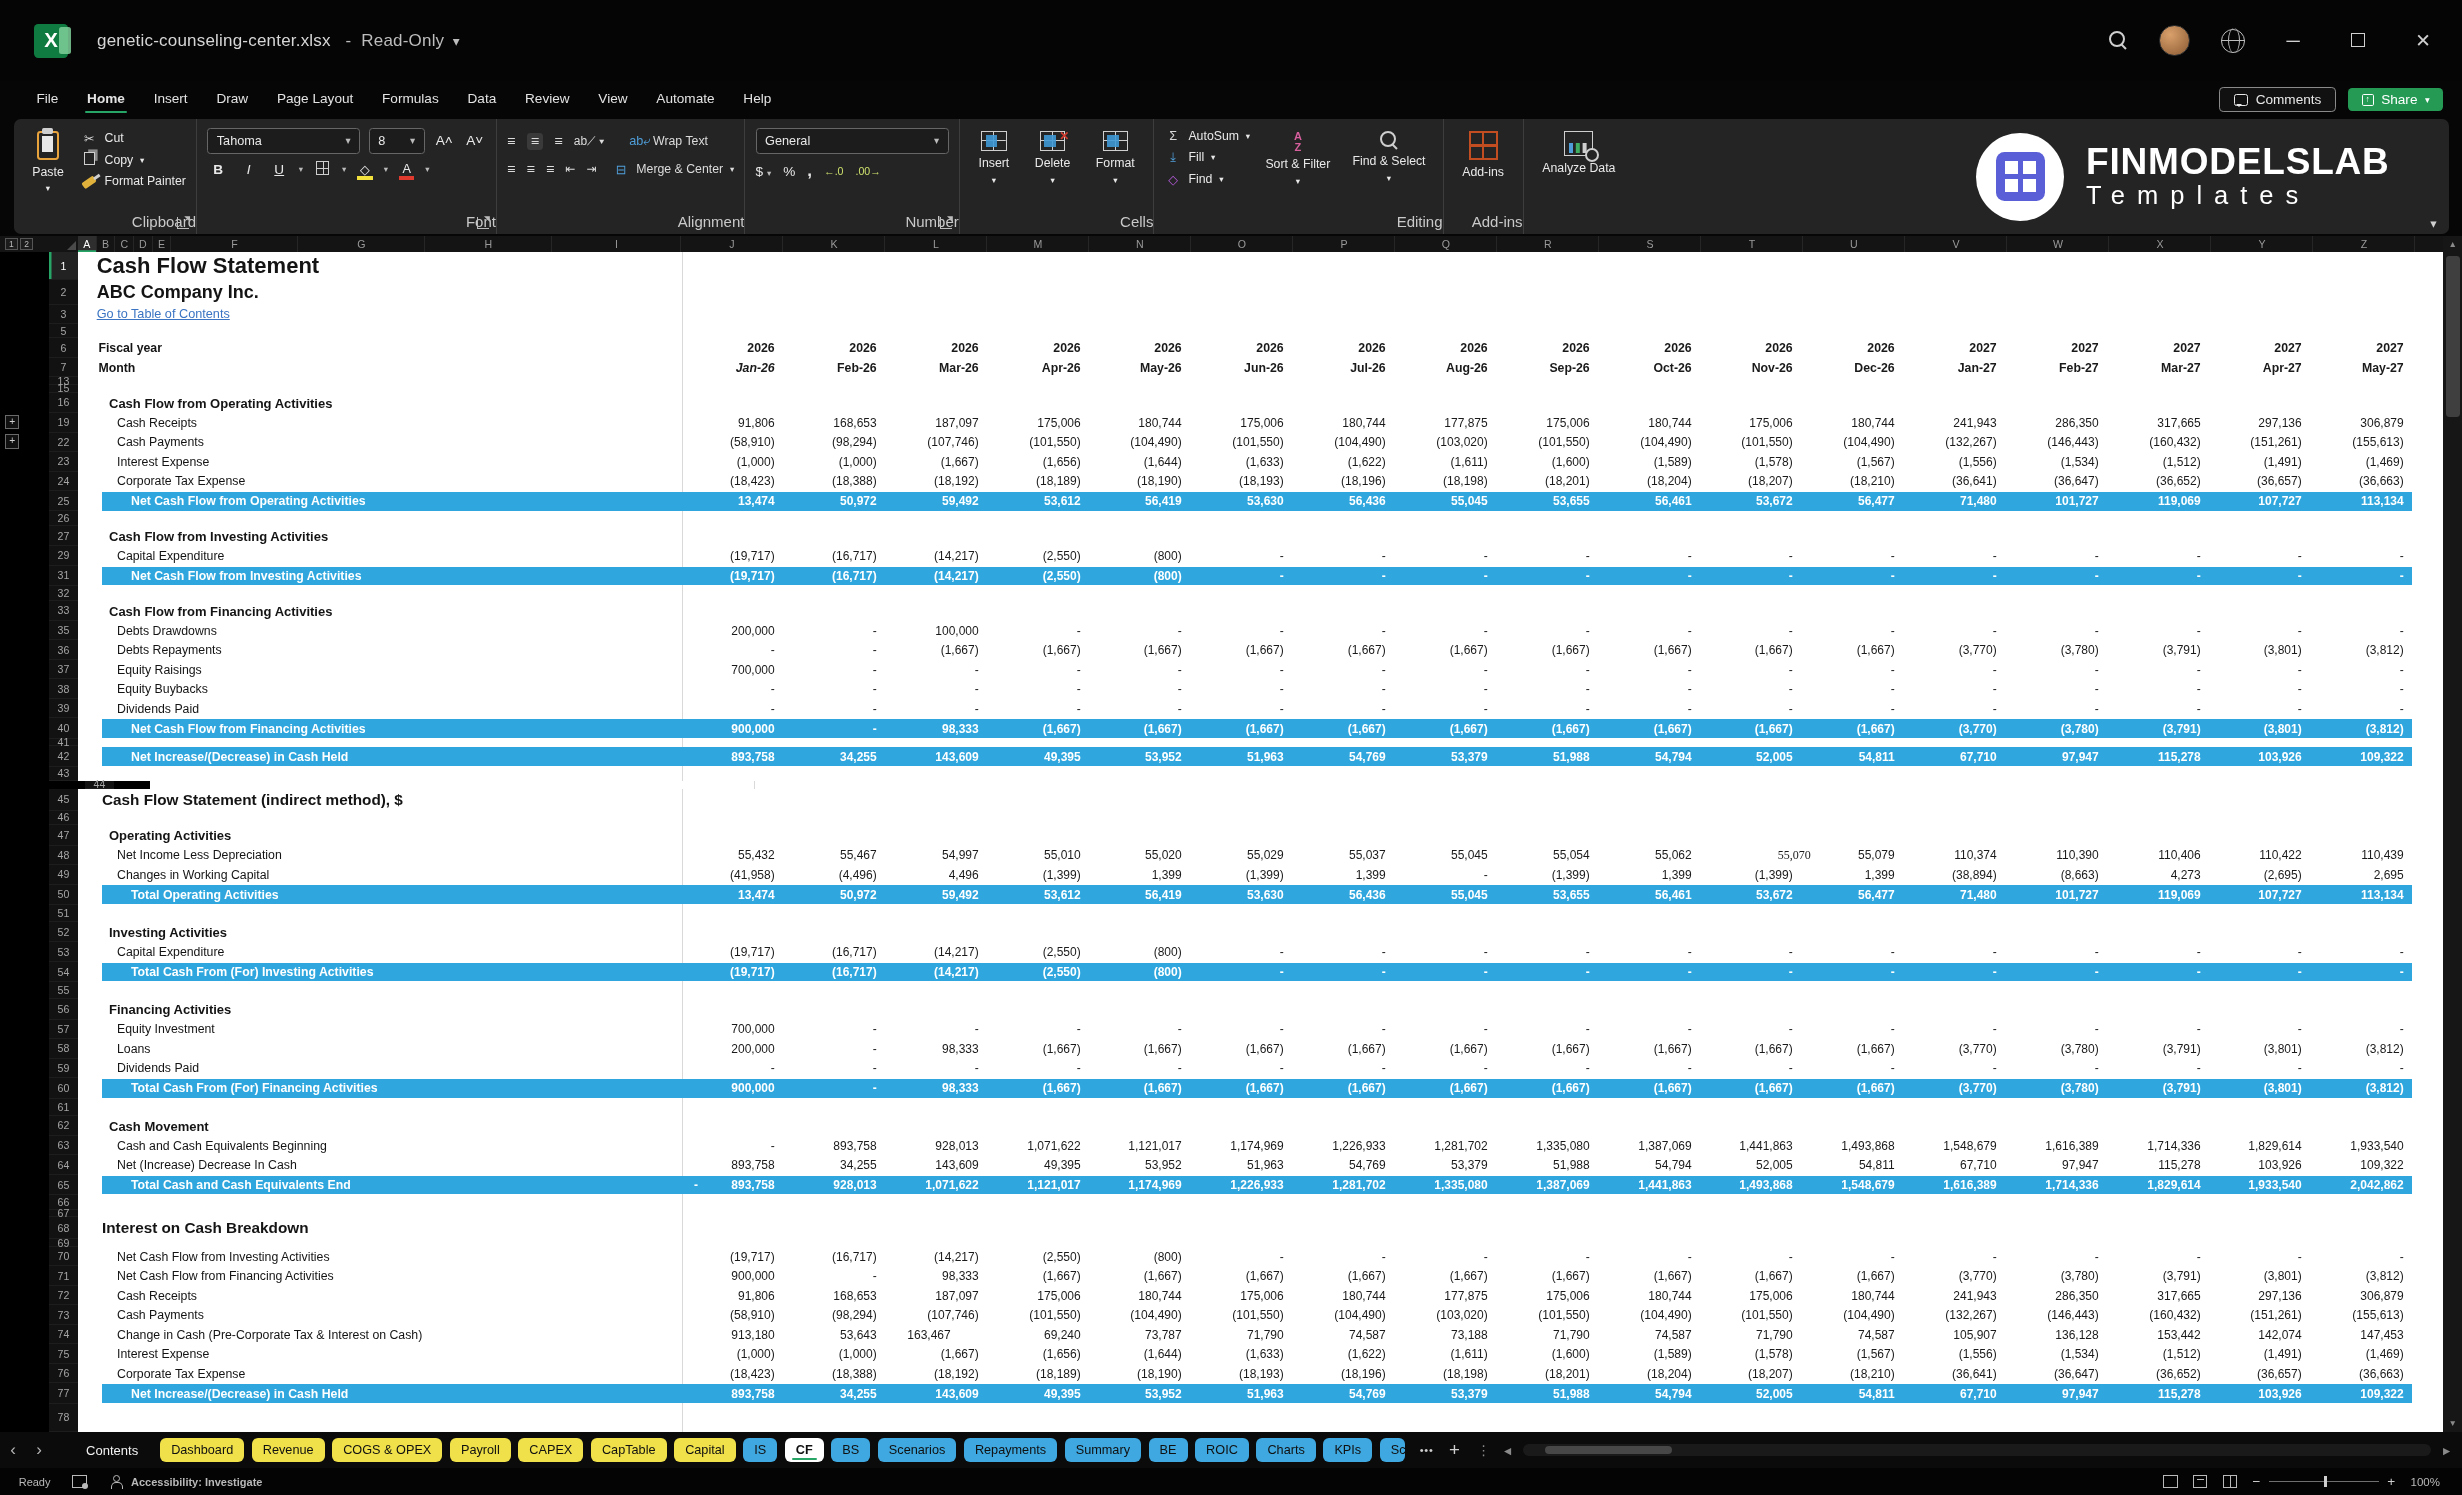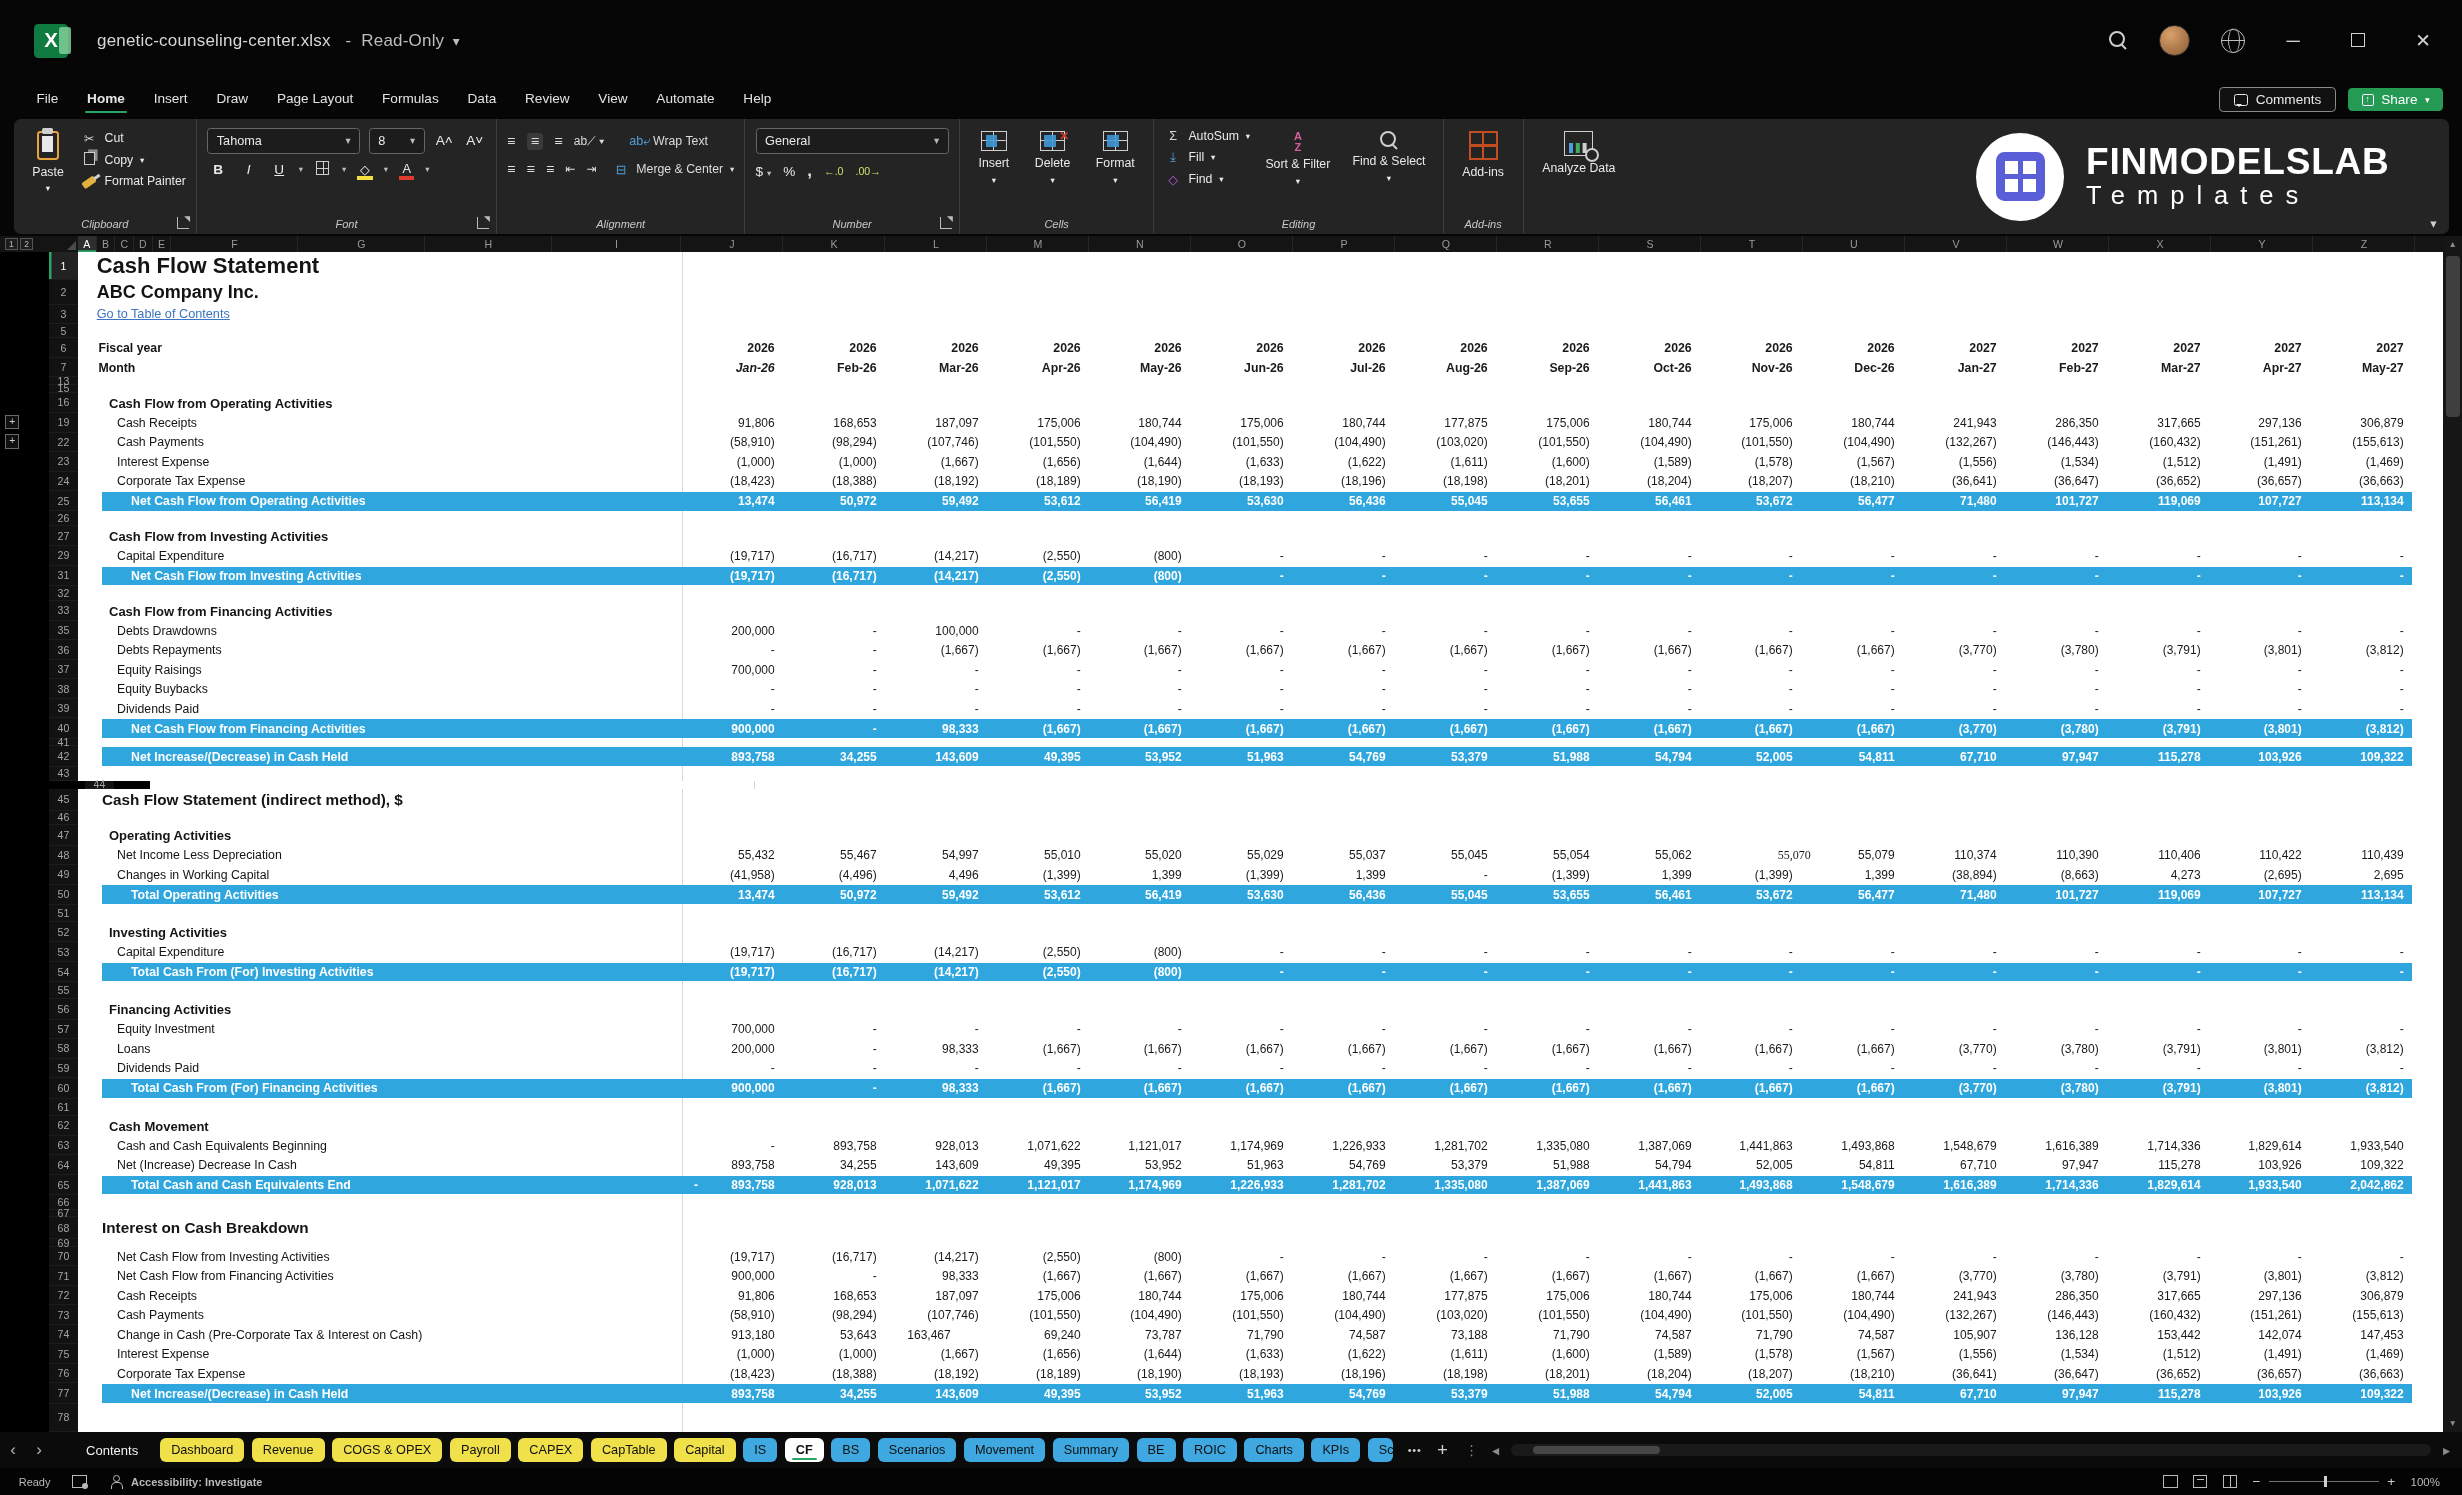--- a/index.html
+++ b/index.html
@@ -36,21 +36,21 @@
   .btn-comments { display:flex; align-items:center; gap:7.6px; color:#e8e8e8; font-size:13.6px; border:0.8px solid #8a8a8a; border-radius:4.2px; padding:4.2px 13.6px; background:#111; }
   .i-bubble { width:14.4px; height:12px; border:1.7px solid #e8e8e8; border-radius:2.5px; position:relative; }
   .i-bubble::after { content:""; position:absolute; left:1.7px; bottom:-5.1px; border:3.4px solid transparent; border-top-color:#e8e8e8; }
   .btn-share { display:flex; align-items:center; gap:7.6px; color:#fff; font-size:13.6px; border-radius:4.2px; padding:4.2px 13.6px; background:#259a55; }
   .i-share { width:12px; height:12px; border:1.7px solid #fff; border-radius:1.7px; position:relative; font-size:8.5px; color:#fff; line-height:8.5px; text-align:center; }
 
   
   .ribbon { position:absolute; left:13.6px; top:119px; width:2435px; height:115px; background:#242424; border-radius:6.8px; display:flex; color:#e9e9e9; }
   .rgroup { position:relative; padding:8.5px 10.2px 22px; display:flex; gap:8.5px; align-items:flex-start; }
   .rgroup + .rgroup { border-left:0.8px solid #3d3d3d; }
-  .glabel { position:absolute; bottom:4.2px; left:0; right:0; text-align:center; font-size:11px; color:#c9c9c9;font-style:italic; }
+  .glabel { position:absolute; bottom:4.2px; left:0; right:0; text-align:right; font-size:15px; color:#c9c9c9; }
   .launcher { position:absolute; bottom:5.1px; right:6.8px; width:12px; height:12px; border-left:1.3px solid #bbb; border-bottom:1.3px solid #bbb; }
   .launcher::after { content:"◥"; position:absolute; right:-0.8px; top:-2.5px; font-size:7.6px; color:#bbb; }
   .bigbtn { display:flex; flex-direction:column; align-items:center; gap:5.1px; font-size:12.3px; padding:3.4px 8.5px; text-align:center; line-height:1.15; }
   .i-paste { width:22px; height:29px; border:2.1px solid #e8a33d; border-radius:3.4px; position:relative; background:#242424; }
   .i-paste::before { content:""; position:absolute; left:3.4px; top:-5.1px; width:10.2px; height:6px; background:#cfcfcf; border-radius:1.7px; }
   .i-paste::after { content:""; position:absolute; left:3.4px; top:3.4px; width:11px; height:16px; background:#e8e8e8; }
   .stack { display:flex; flex-direction:column; gap:6px; padding-top:3.4px; }
   .smallbtn { display:flex; align-items:center; gap:6.8px; font-size:12.3px; white-space:nowrap; }
   .gi { color:#d8d8d8; font-size:12.7px; width:17px; text-align:center; }
   .i-copy { width:11px; height:13.6px; border:1.7px solid #cfcfcf; box-shadow:3.4px -3.4px 0 -0.8px #8c8c8c; display:inline-block; }
@@ -1492,21 +1492,21 @@
         <div class="tab yellow">Revenue</div>
         <div class="tab yellow">COGS &amp; OPEX</div>
         <div class="tab yellow">Payroll</div>
         <div class="tab yellow">CAPEX</div>
         <div class="tab yellow">CapTable</div>
         <div class="tab yellow">Capital</div>
         <div class="tab blue">IS</div>
         <div class="tab active">CF</div>
         <div class="tab blue">BS</div>
         <div class="tab blue">Scenarios</div>
-        <div class="tab blue">Movement</div>
+        <div class="tab blue">Repayments</div>
         <div class="tab blue">Summary</div>
         <div class="tab blue">BE</div>
         <div class="tab blue">ROIC</div>
         <div class="tab blue">Charts</div>
         <div class="tab blue">KPIs</div>
         <div class="tab blue clipped">Sc</div>
       </span>
     <span class="tmore">•••</span>
     <span class="tadd">+</span>
     <span class="tdots">⋮</span>

